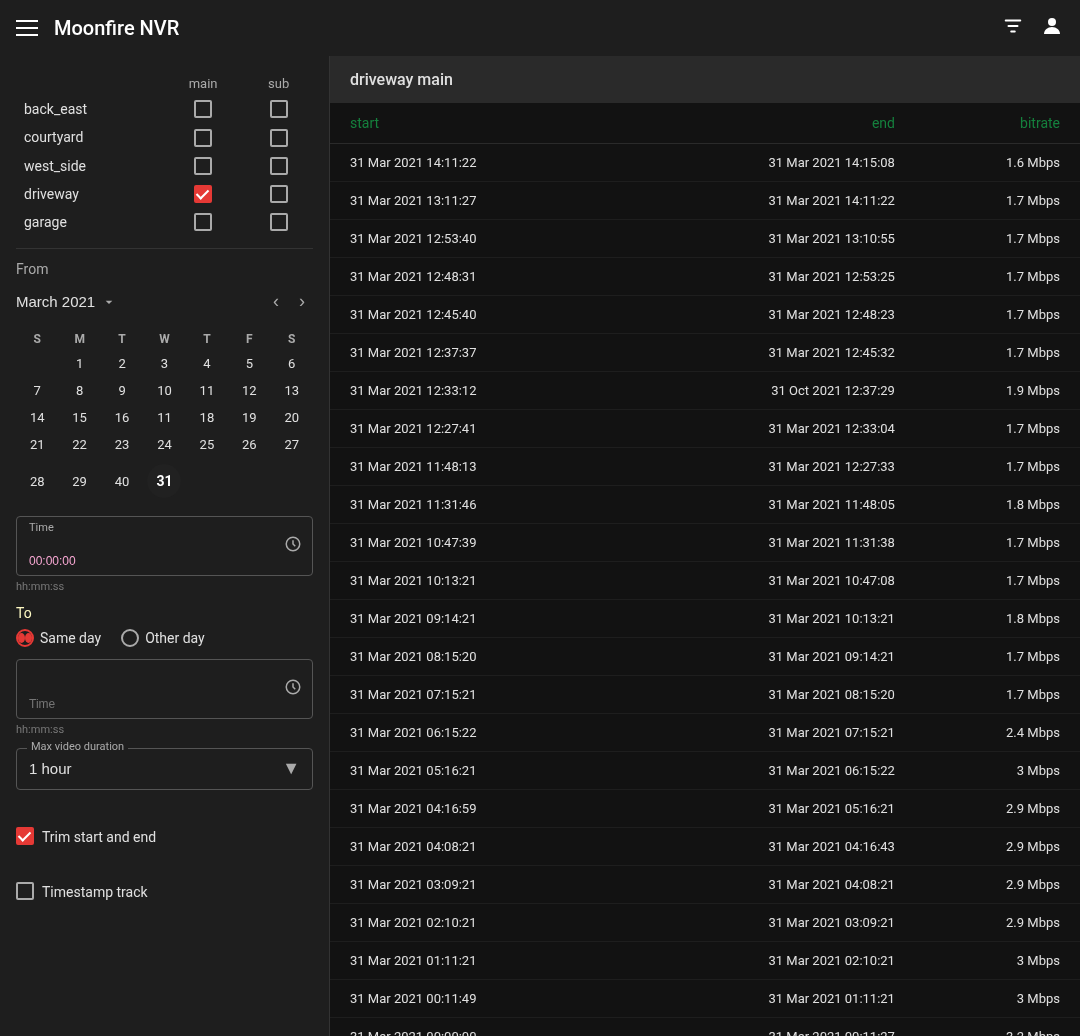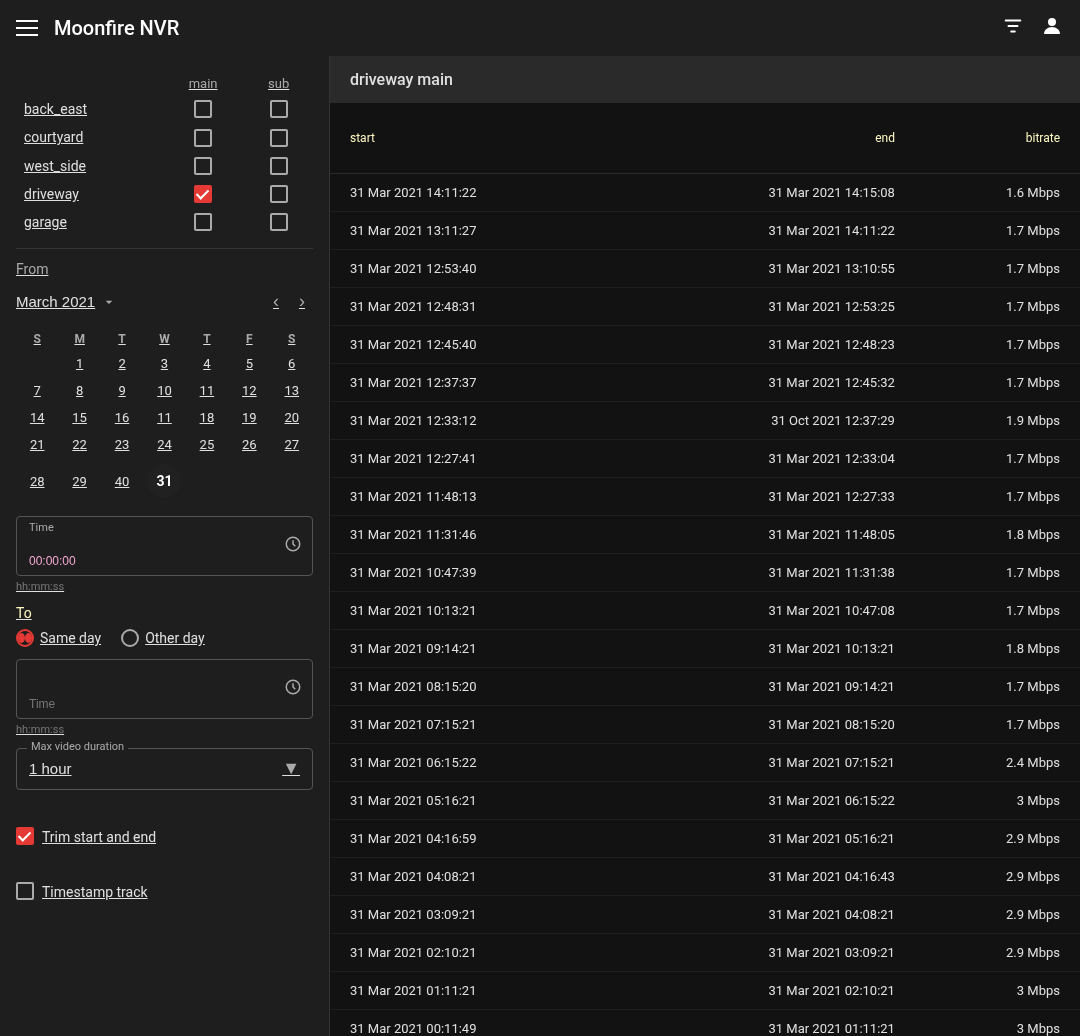--- a/index.html
+++ b/index.html
@@ -58,21 +58,20 @@
     }
 
     
     .sidebar {
       width: 330px;
       min-width: 330px;
       background: #1e1e1e;
       padding: 16px;
       overflow-y: auto;
       border-right: 1px solid #333;
-      text-decoration: underline;
     }
 
     
     .camera-table {
       width: 100%;
       border-collapse: collapse;
       margin-bottom: 12px;
     }
     .camera-table th {
       text-align: center;
@@ -345,24 +344,24 @@
       color: #e0e0e0;
     }
 
     
     .data-table {
       width: 100%;
       border-collapse: collapse;
     }
     .data-table th {
       text-align: right;
-      font-size: 12px;
-      color: #fef9c3;
+      font-size: 14px;
+      color: #15803d;
       font-weight: 400;
-      padding: 28px 20px;
+      padding: 12px 20px;
       border-bottom: 1px solid #2a2a2a;
     }
     .data-table th:last-child { text-align: right; }
     .data-table td {
       text-align: right;
       font-size: 13px;
       color: #e0e0e0;
       padding: 11px 20px;
       border-bottom: 1px solid #1e1e1e;
     }

